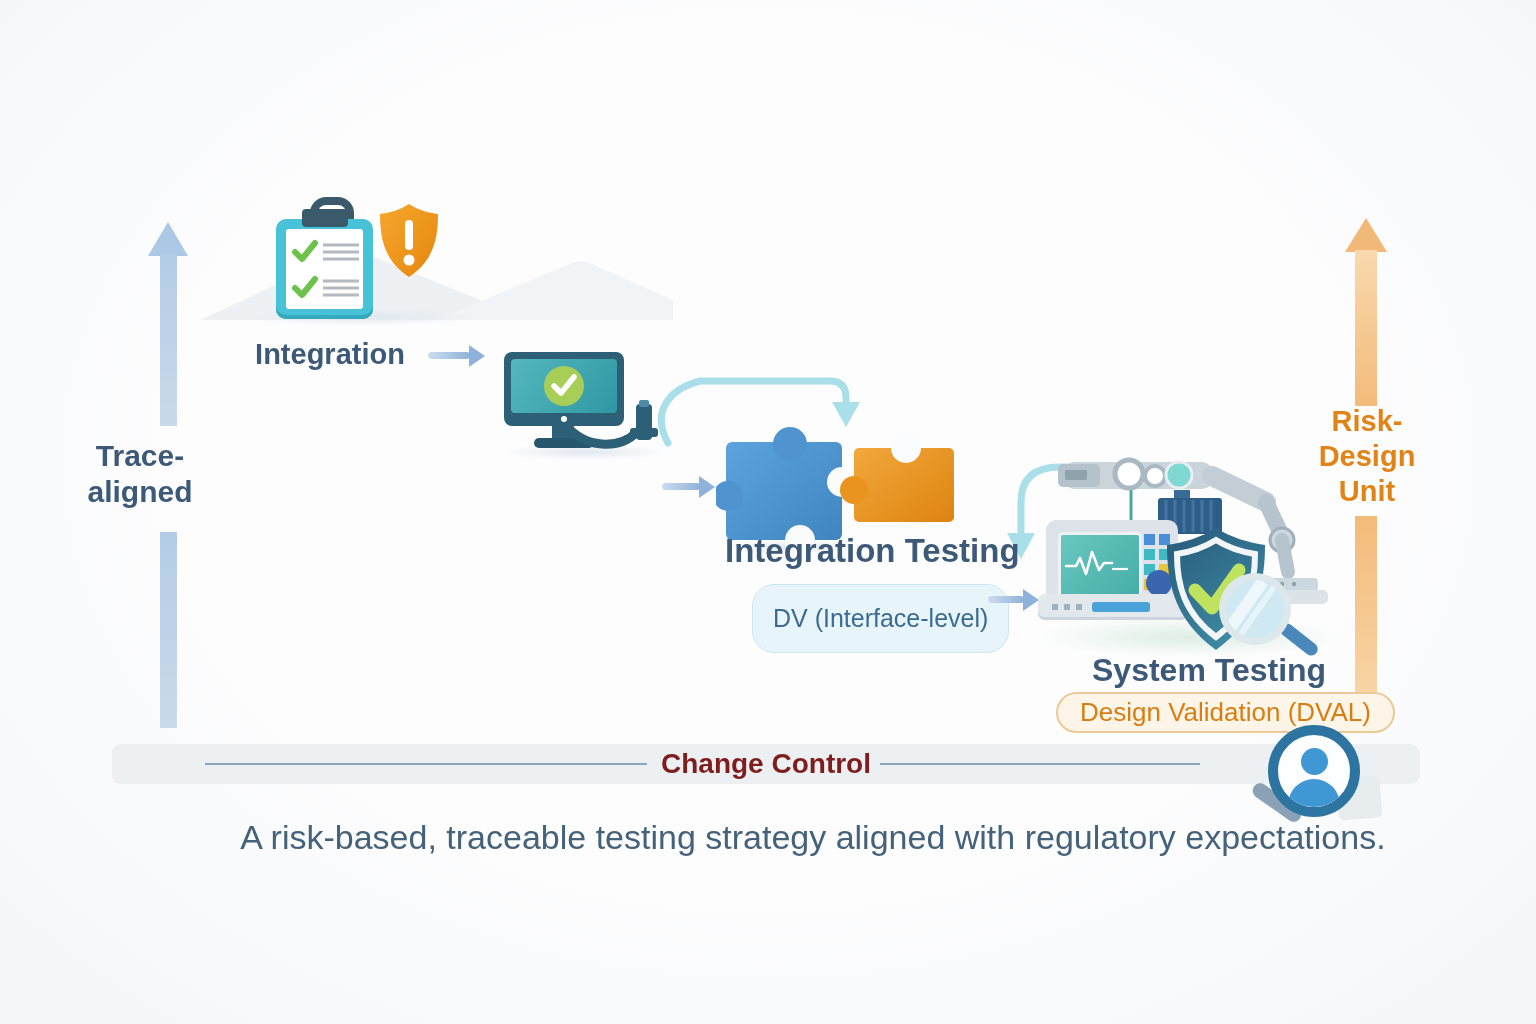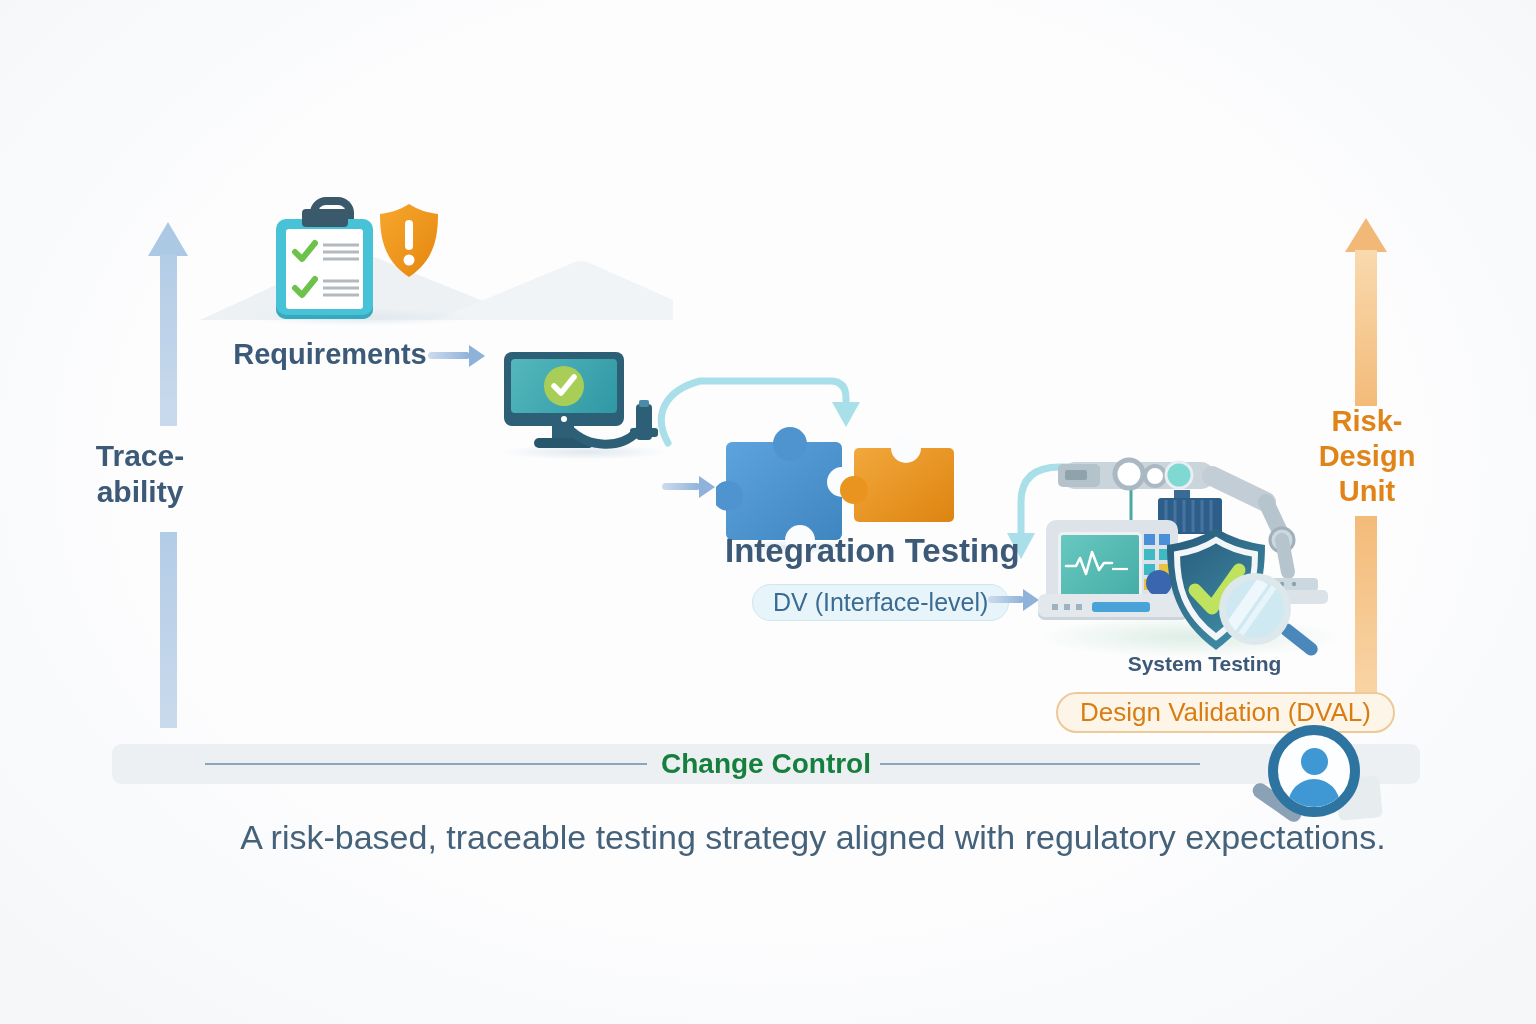--- a/index.html
+++ b/index.html
@@ -26,21 +26,21 @@
   .v-head-blue{position:absolute;width:0;height:0;border-left:20px solid transparent;
            border-right:20px solid transparent;border-bottom:34px solid #abc8e5;}
   .v-shaft-orange{position:absolute;width:22px;background:linear-gradient(180deg,#f3bb79,#f9d9ae);}
   .v-shaft-orange2{position:absolute;width:22px;background:linear-gradient(180deg,#f9d9ae,#f3bb79);}
   .v-head-orange{position:absolute;width:0;height:0;border-left:21px solid transparent;
            border-right:21px solid transparent;border-bottom:34px solid #f2b878;}
   
   .cc-bar{position:absolute;left:112px;top:744px;width:1308px;height:40px;background:#edf0f3;border-radius:9px;}
   .cc-line{position:absolute;top:19px;height:2px;background:#8aa6ba;}
   .cc-text{position:absolute;left:0;top:0;width:100%;height:100%;display:flex;align-items:center;
-           justify-content:center;font-size:28px;font-weight:700;color:#15803d;}
+           justify-content:center;font-size:28px;font-weight:700;color:#7f1d1d;}
   .caption{position:absolute;left:90px;top:818px;width:1446px;text-align:center;
            font-size:34px;color:#45627b;}
   
   .circle{border-radius:50%;}
   .shadow-ellipse{position:absolute;border-radius:50%;
            background:radial-gradient(ellipse at center, #e0e8ee 0%, rgba(224,232,238,0) 70%);}
   .ground-green{position:absolute;border-radius:50%;
            background:radial-gradient(ellipse at center, #ddeee5 0%, rgba(221,238,229,0) 70%);}
 </style>
 </head>
@@ -62,21 +62,21 @@
     <path d="M 668 443 C 652 414 666 390 700 381 L 830 381 Q 846 381 846 398 L 846 403" fill="none" stroke="#a8dfe9" stroke-width="7" stroke-linecap="round"></path>
     <polygon points="832,402 860,402 846,427" fill="#a8dfe9"></polygon>
     <path d="M 1152 467 L 1060 467 Q 1021 467 1021 502 L 1021 535" fill="none" stroke="#a8dfe9" stroke-width="7" stroke-linecap="round"></path>
     <polygon points="1007,533 1035,533 1021,559" fill="#a8dfe9"></polygon>
   </svg>
 
   <div class="v-head-blue" style="left:148px;top:222px;"></div>
   <div class="v-shaft-blue" style="left:160px;top:254px;height:172px;"></div>
   <div class="axis-label" style="left:85px;top:438px;width:110px;font-size:30px;line-height:36px;color:#3c5a78;">
     <div>Trace-</div>
-    <div>ability</div>
+    <div>aligned</div>
   </div>
   <div class="v-shaft-blue" style="left:160px;top:532px;height:196px;"></div>
 
   <div class="v-head-orange" style="left:1345px;top:218px;"></div>
   <div class="v-shaft-orange2" style="left:1355px;top:250px;height:156px;"></div>
   <div class="axis-label" style="left:1312px;top:404px;width:110px;font-size:29px;line-height:35px;color:#e08418;">
     <div>Risk-</div>
     <div>Design</div>
     <div>Unit</div>
   </div>
@@ -110,21 +110,21 @@
         <linearGradient id="gOr" x1="0" y1="0" x2="1" y2="1">
       <stop offset="0" stop-color="#f6a72e"></stop>
           <stop offset="1" stop-color="#e5860d"></stop>
         </linearGradient>
       </defs>
     <path d="M 33 2 C 42 8 53 11 62 12 C 62 38 57 59 33 75 C 9 59 4 38 4 12 C 13 11 24 8 33 2 Z" fill="url(#gOr)"></path>
     <rect x="29" y="18" width="8" height="30" rx="4" fill="#ffffff"></rect>
     <circle cx="33" cy="58" r="5.5" fill="#ffffff"></circle>
   </svg>
 
-  <div class="stage-label" style="left:230px;top:338px;width:200px;font-size:29px;">Requirements</div>
+  <div class="stage-label" style="left:230px;top:338px;width:200px;font-size:29px;">Integration</div>
   <div class="h-arrow" style="left:428px;top:352px;width:42px;"></div>
 
   <div class="abs" style="left:504px;top:352px;width:160px;height:100px;">
     <div class="abs" style="left:0;top:0;width:120px;height:74px;background:#2d6076;border-radius:8px;"></div>
     <div class="abs" style="left:7px;top:7px;width:106px;height:54px;background:linear-gradient(125deg,#55b7bd,#2f98a4);border-radius:4px;"></div>
     <div class="abs circle" style="left:40px;top:14px;width:40px;height:40px;background:#a9ce58;"></div>
     <svg class="abs" style="left:46px;top:22px;" width="28" height="24" viewBox="0 0 28 24">
       <polyline points="4,12 11,19 24,3" fill="none" stroke="#ffffff" stroke-width="5.5" stroke-linecap="round" stroke-linejoin="round"></polyline>
     </svg>
     <div class="abs circle" style="left:57px;top:64px;width:6px;height:6px;background:#ffffff;"></div>
@@ -158,21 +158,21 @@
     <circle cx="12" cy="76" r="15" fill="#4f94cf"></circle>
     <circle cx="126" cy="62" r="15" fill="#fbfcfd"></circle>
     <circle cx="84" cy="120" r="15" fill="#fbfcfd"></circle>
 
     <rect x="138" y="28" width="100" height="74" rx="5" fill="url(#gOr2)"></rect>
     <circle cx="190" cy="28" r="15" fill="#fbfcfd"></circle>
     <circle cx="138" cy="70" r="14" fill="#e8941f"></circle>
   </svg>
 
   <div class="stage-label" style="left:725px;top:532px;width:260px;font-size:33px;">Integration Testing</div>
-  <div class="pill blue" style="left:752px;top:584px;height:35px;padding:0 20px;">
+  <div class="pill blue" style="left:752px;top:584px;height:35px;padding:16px 20px;">
     <span>DV (Interface-level)</span>
   </div>
   <div class="h-arrow" style="left:988px;top:596px;width:36px;"></div>
 
   <svg class="abs" style="left:1050px;top:440px;" width="290" height="215" viewBox="0 0 290 215">
     <rect x="12" y="22" width="152" height="27" rx="13" fill="#c9d4db"></rect>
     <rect x="8" y="24" width="42" height="23" rx="5" fill="#b4c2cb"></rect>
     <rect x="15" y="30" width="22" height="10" rx="2" fill="#8fa3ad"></rect>
     <line x1="81" y1="46" x2="81" y2="92" stroke="#49a8a2" stroke-width="3"></line>
     <circle cx="79" cy="34" r="14" fill="#ffffff" stroke="#a9b8c2" stroke-width="5"></circle>
@@ -237,21 +237,21 @@
 
   <div class="abs" style="left:1213px;top:573px;width:112px;height:92px;">
     <div class="abs" style="left:64px;top:60px;width:44px;height:13px;background:#4a88bb;border-radius:7px;transform:rotate(38deg);"></div>
     <div class="abs circle" style="left:6px;top:0;width:72px;height:72px;background:#dde8ed;"></div>
     <div class="abs circle" style="left:13px;top:7px;width:58px;height:58px;background:#cfe9f2;overflow:hidden;">
       <div class="abs" style="left:8px;top:-6px;width:12px;height:80px;background:#ffffff;opacity:.65;transform:rotate(35deg);"></div>
       <div class="abs" style="left:26px;top:-6px;width:6px;height:80px;background:#ffffff;opacity:.5;transform:rotate(35deg);"></div>
     </div>
   </div>
 
-  <div class="stage-label" style="left:1092px;top:652px;width:225px;font-size:21px;">System Testing</div>
+  <div class="stage-label" style="left:1092px;top:652px;width:225px;font-size:32px;">System Testing</div>
   <div class="pill orange" style="left:1056px;top:692px;height:37px;padding:0 22px;">
     <span>Design Validation (DVAL)</span>
   </div>
 
   <div class="cc-bar">
     <div class="cc-line" style="left:93px;width:442px;"></div>
     <div class="cc-text">Change Control</div>
     <div class="cc-line" style="left:768px;width:320px;"></div>
   </div>
 

